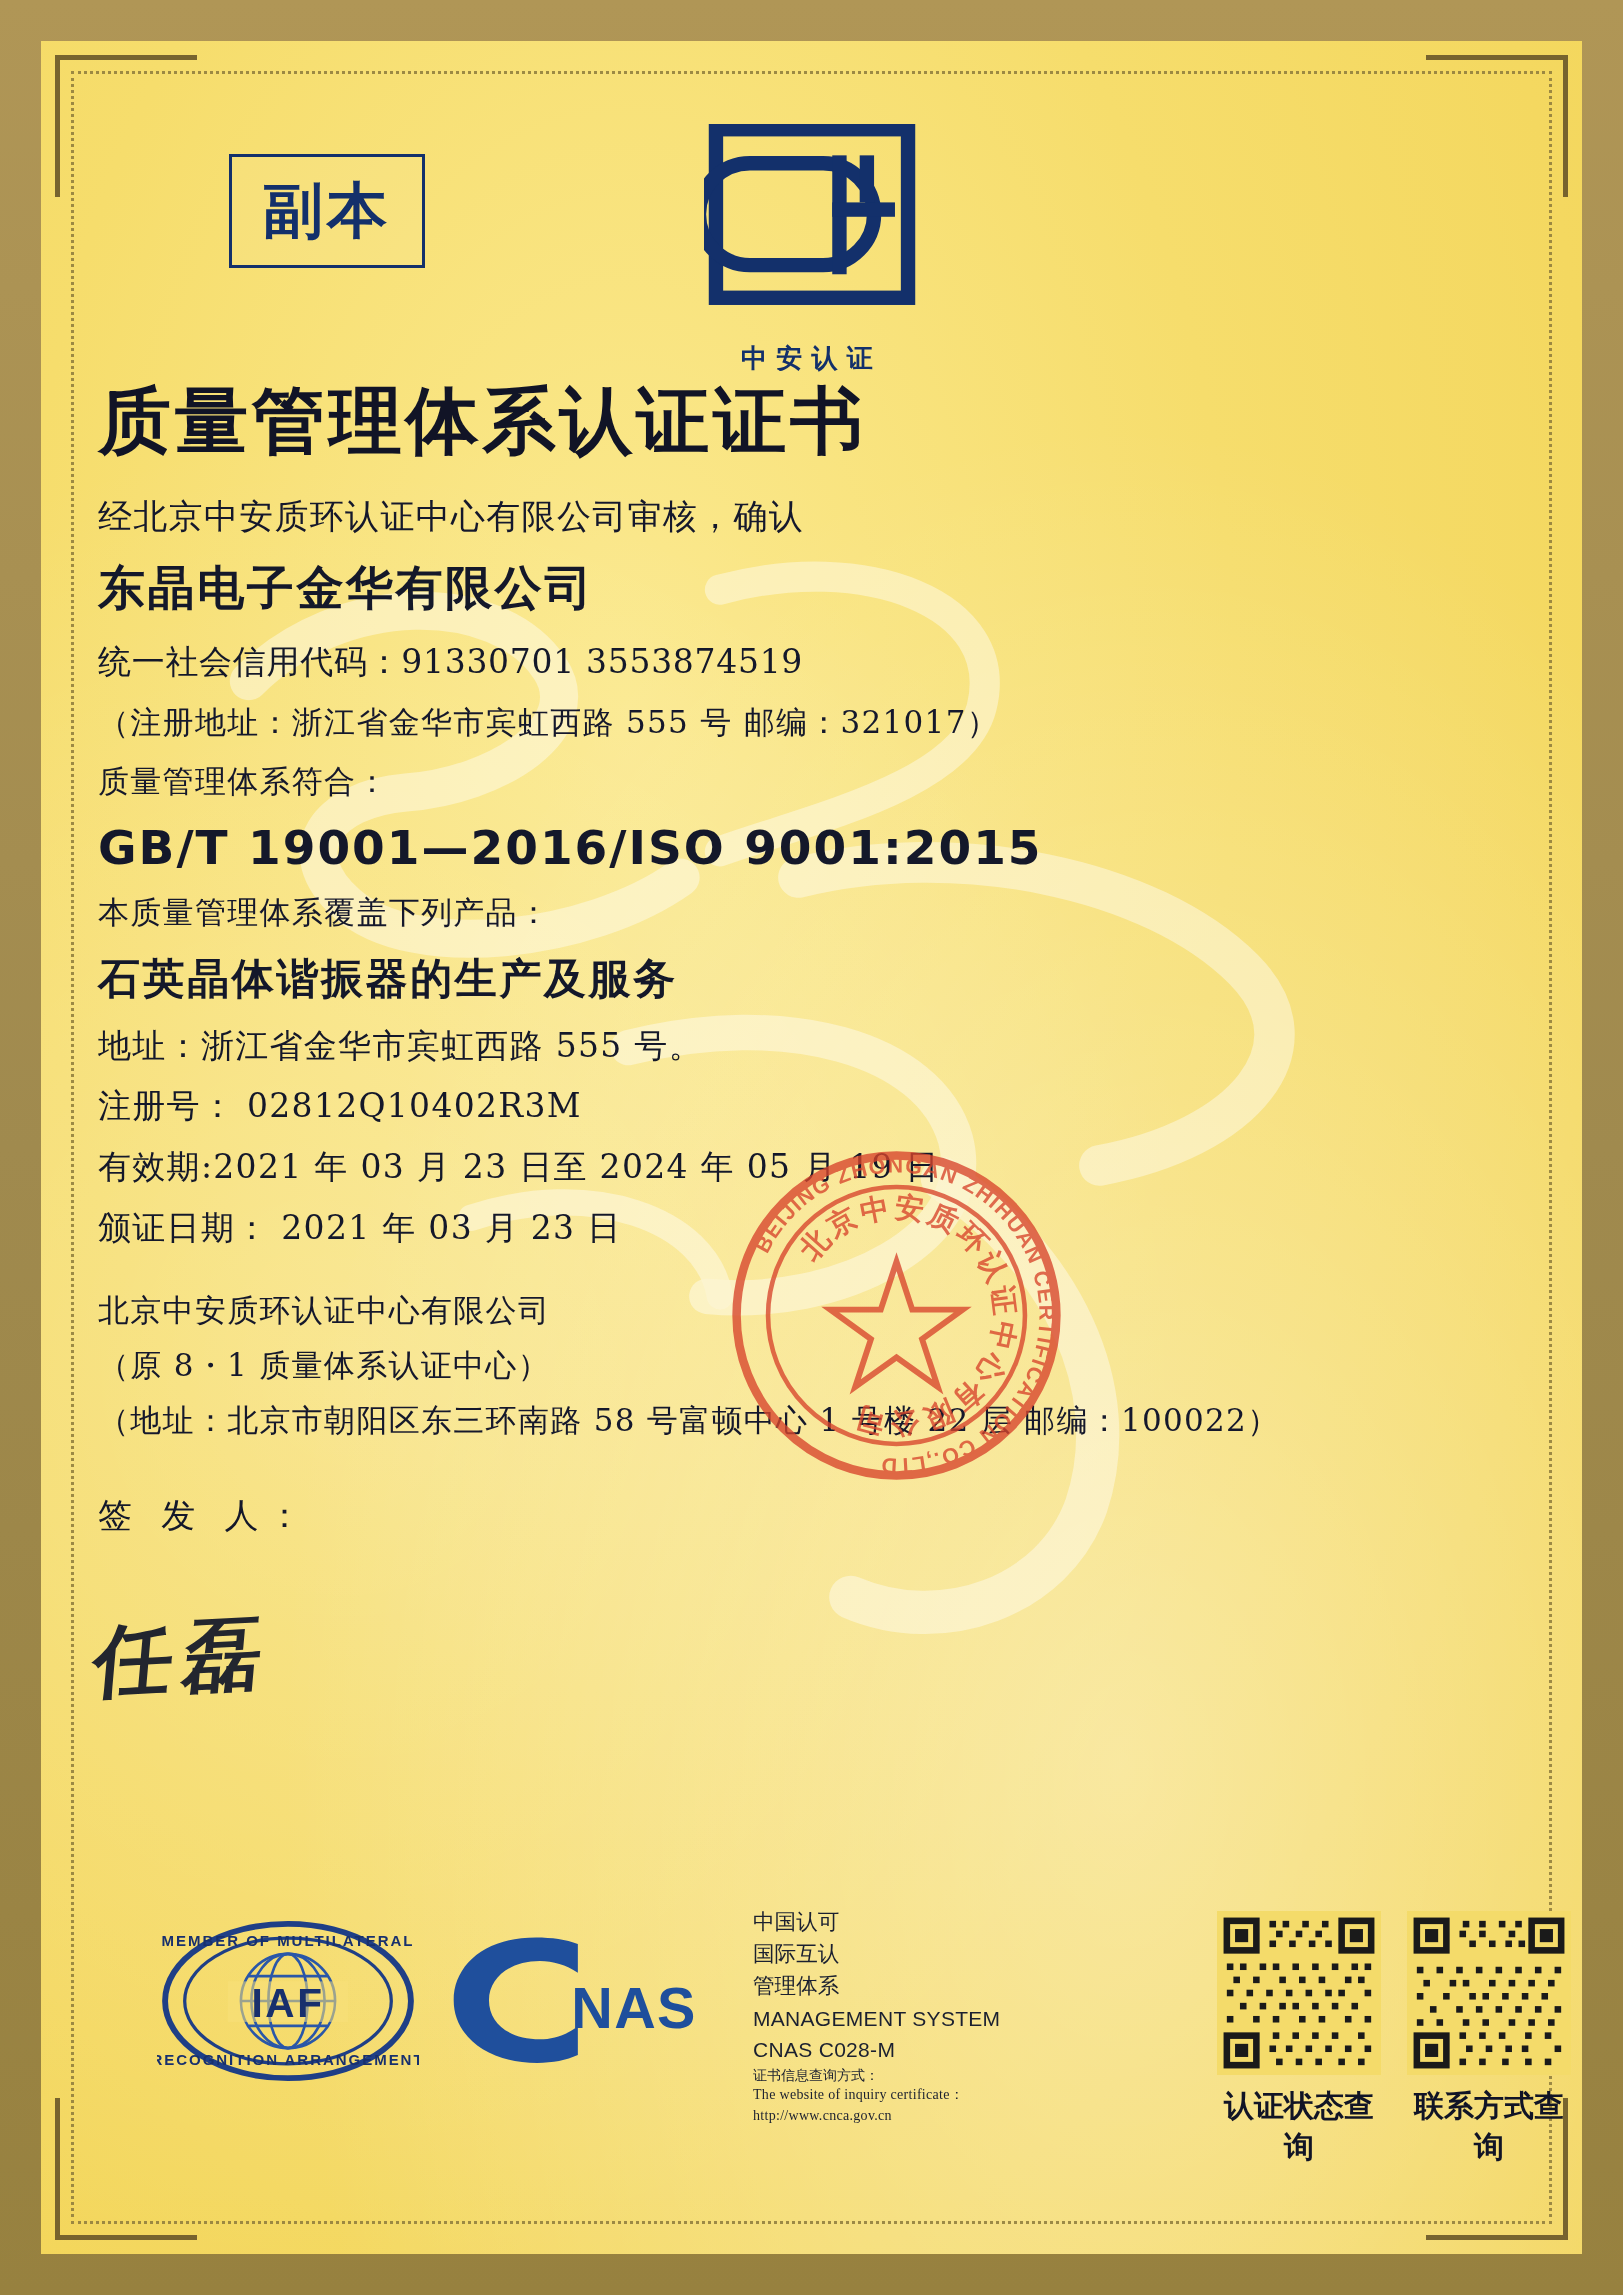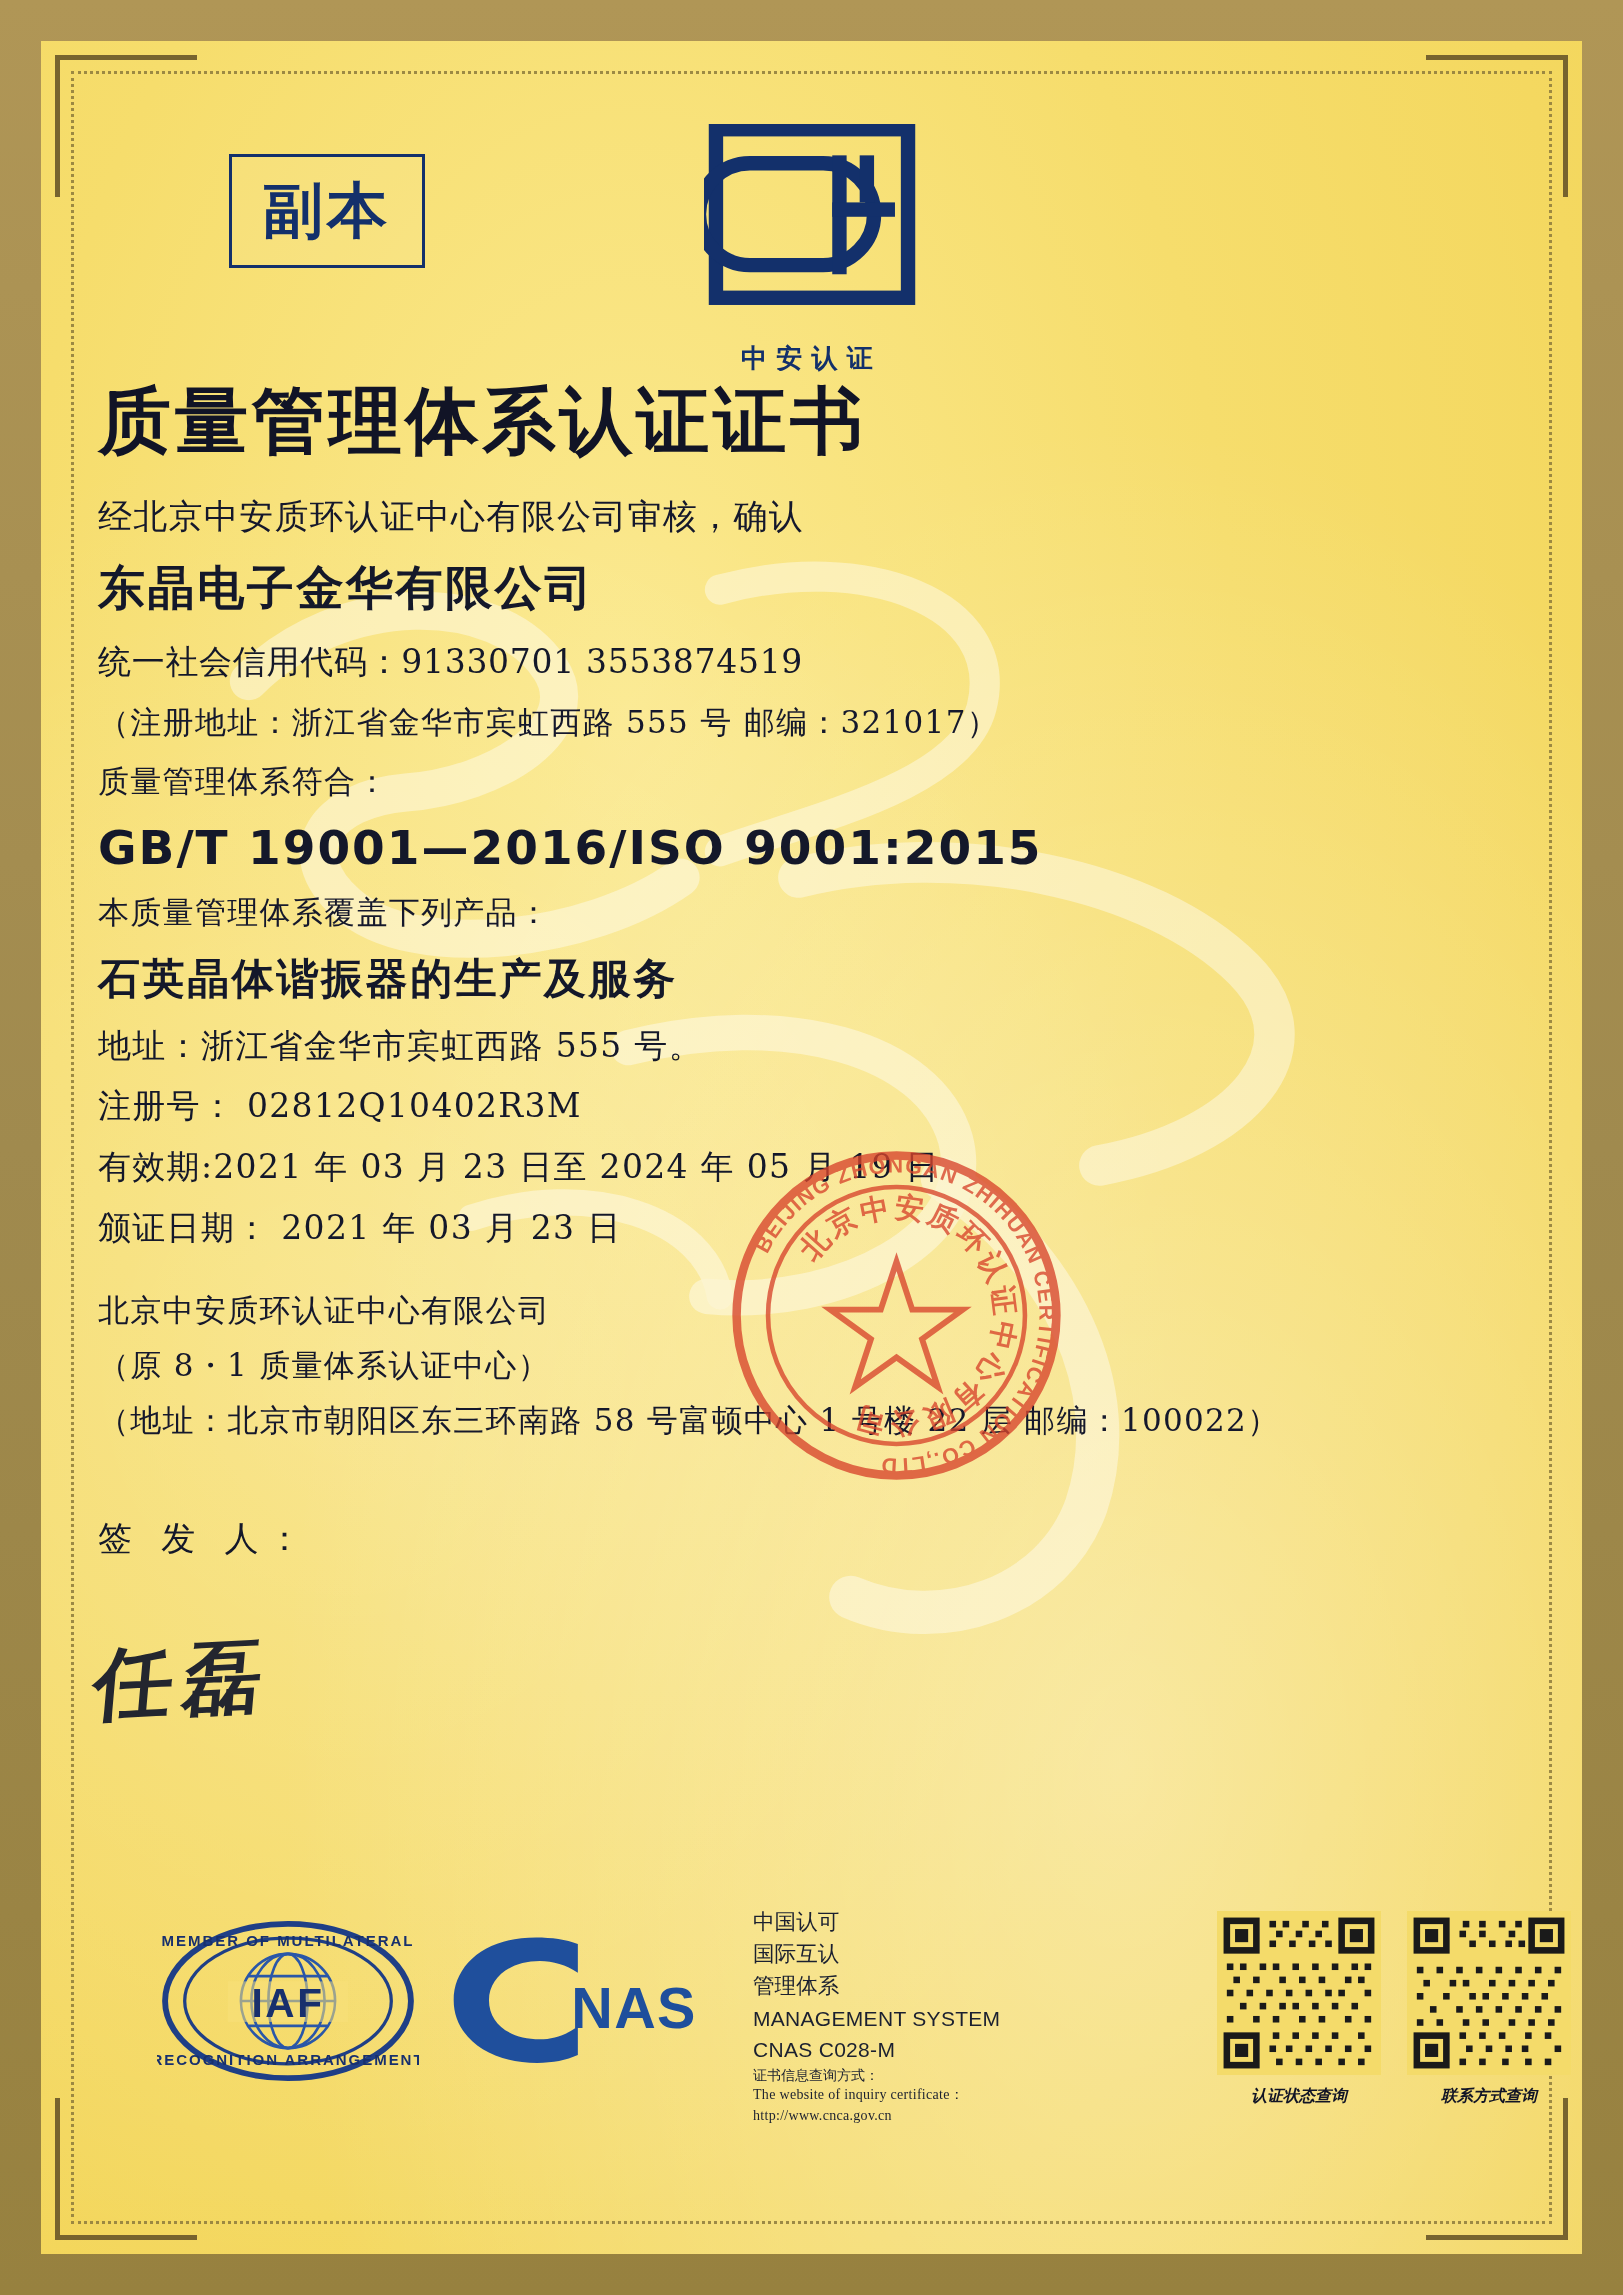--- a/index.html
+++ b/index.html
@@ -170,21 +170,21 @@
     margin: 0 0 15.7px 0;
   }
   .issuer-block {
     margin-top: 39px;
   }
   .issuer-block .line { margin-bottom: 13px; }
   .sign-label {
     font-family: "DejaVu Serif", serif;
     font-size: 34px;
     letter-spacing: 9.2px;
-    margin-top: 74px;
+    margin-top: 51px;
   }
   .signature {
     margin-top: 11.8px;
     font-family: "DejaVu Serif", serif;
     font-size: 79px;
     font-weight: 700;
     color: #23262f;
     transform: skewX(-8deg) rotate(-3deg);
     letter-spacing: 9.2px;
   }
@@ -245,24 +245,23 @@
     width: 164px; height: 164px;
   }
   .qr.one { left: 1119px; }
   .qr.two { left: 1309px; }
   .qr-label {
     position: absolute;
     top: 208px;
     width: 164px;
     text-align: center;
     font-family: "DejaVu Serif", serif;
-    font-size: 16px;
+    font-size: 30px;
     font-weight: 700;
     color: #111426;
-    font-style: italic;
   }
   .qr-label.one { left: 1119px; }
   .qr-label.two { left: 1309px; }
 </style>
 </head>
 <body>
 
 <div class="page">
   <div class="frame-outer"></div>
   <div class="frame-inner"></div>

